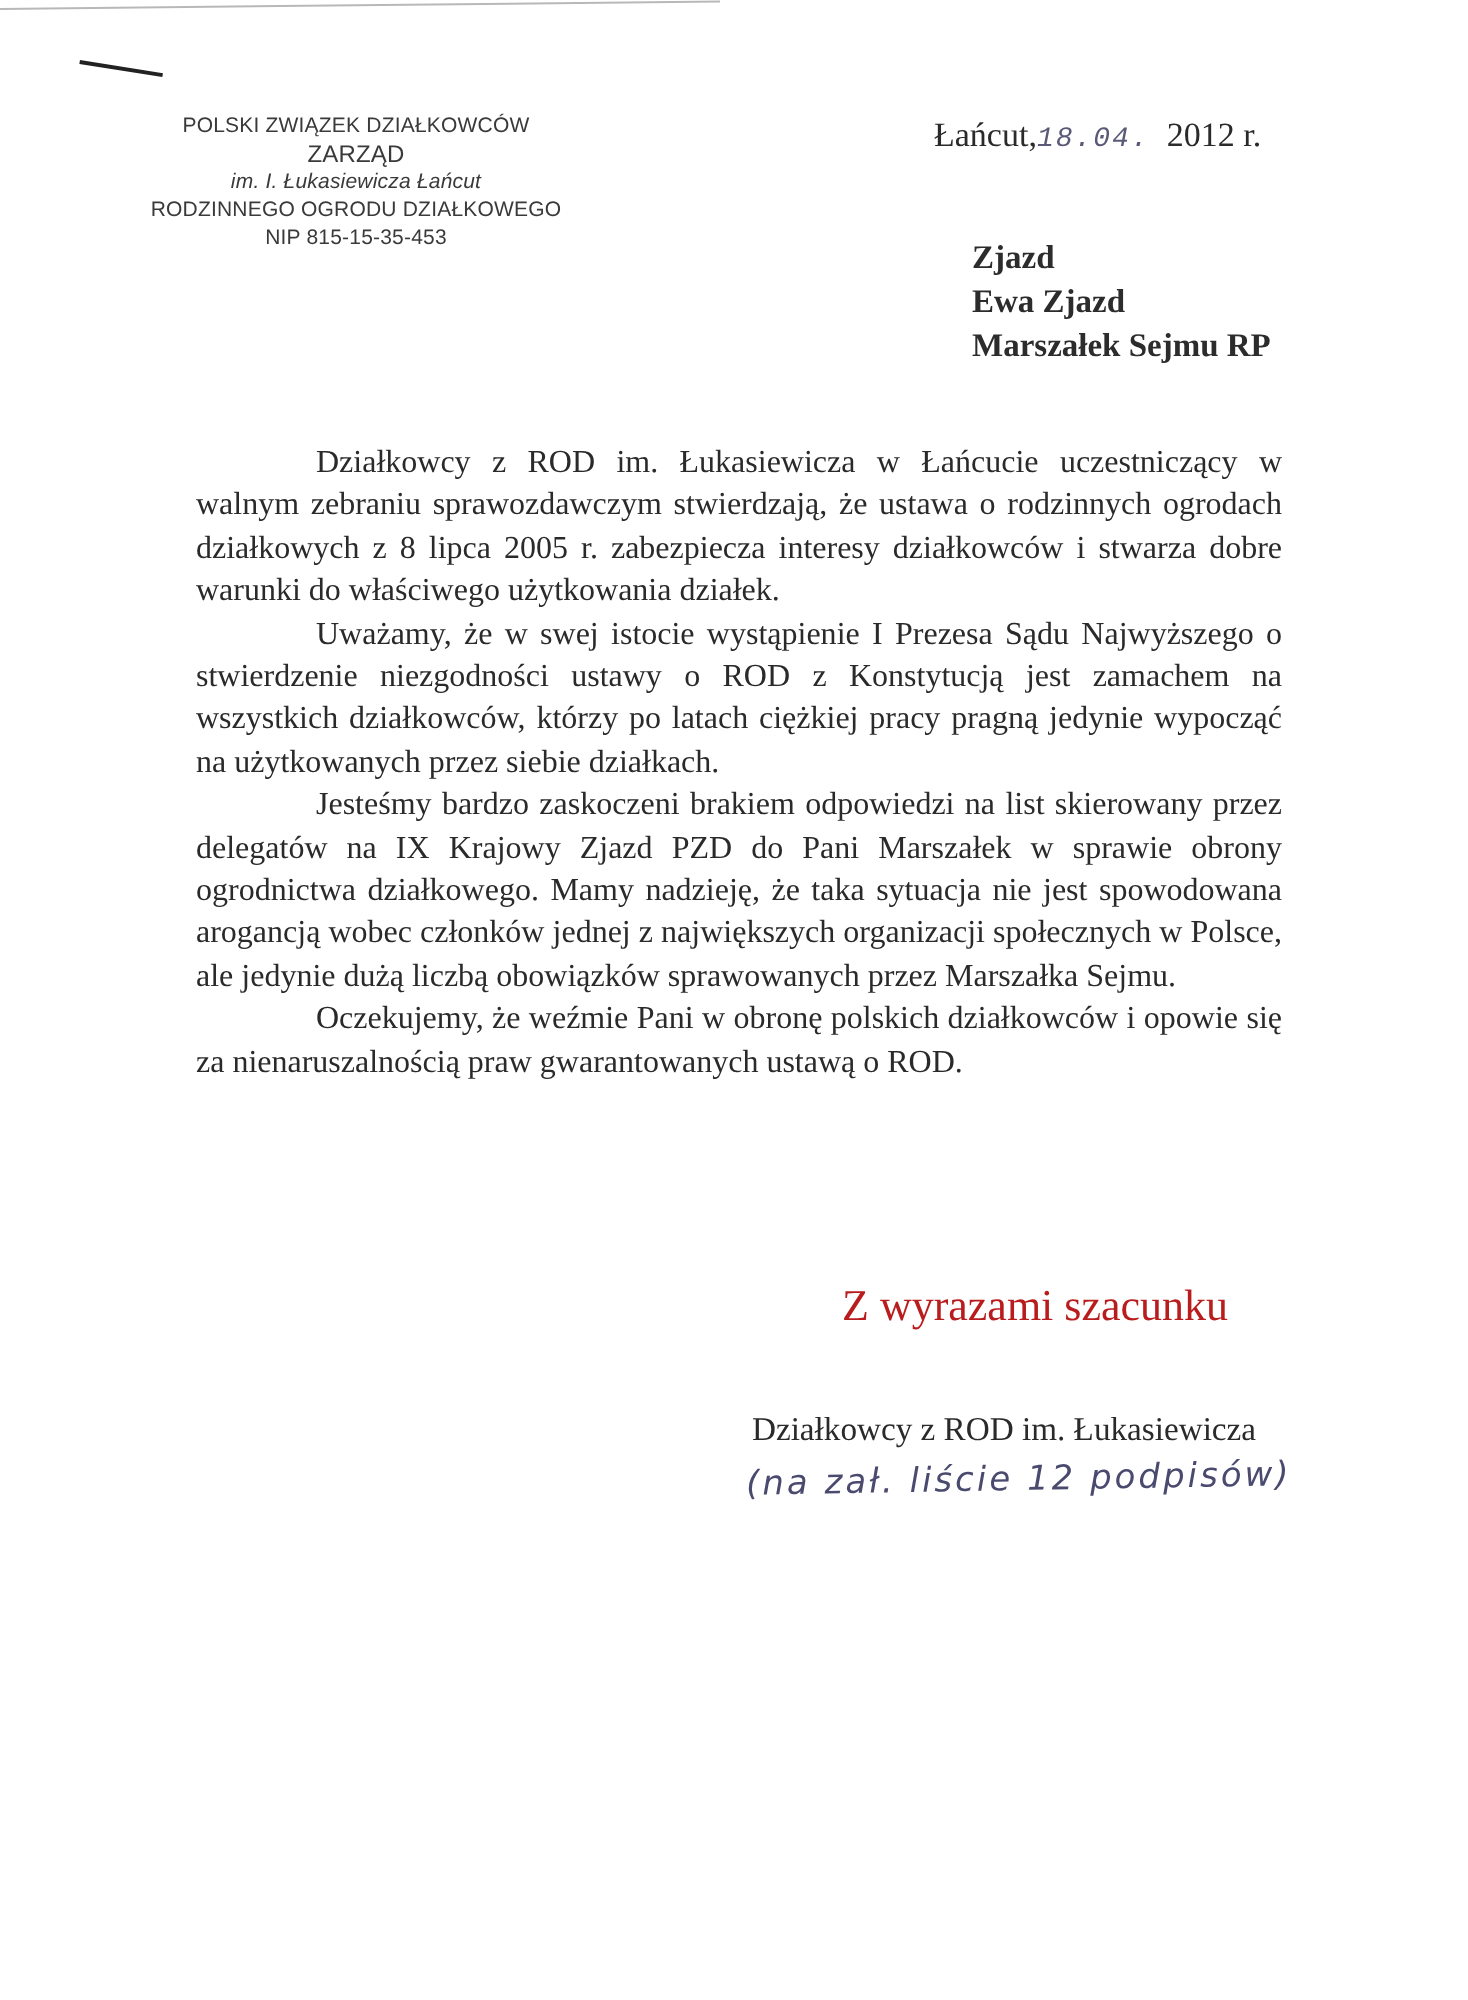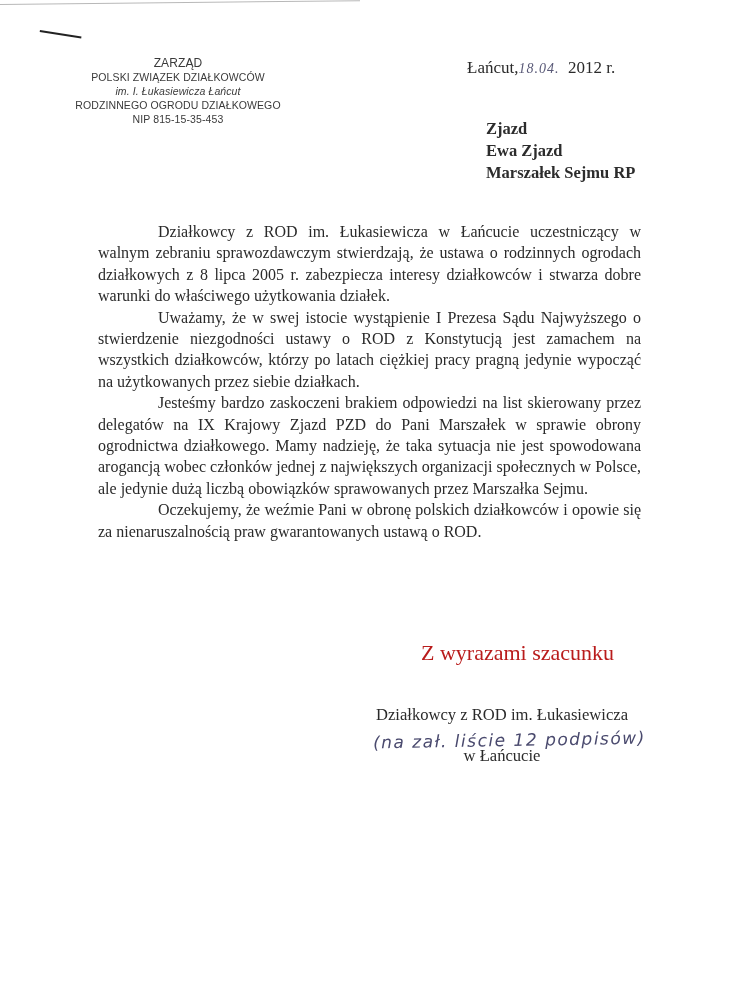--- a/index.html
+++ b/index.html
@@ -55,21 +55,21 @@
     .date-line {
       position: absolute;
       left: 467px;
       top: 58px;
       font-family: "Liberation Serif", serif;
       font-size: 17px;
       color: #2a2a2a;
       white-space: nowrap;
     }
     .handwrite {
-      font-family: Liberation Serif, serif;
+      font-family: Liberation Mono, monospace;
       font-style: italic;
       font-weight: 300;
       color: #5a5a78;
       font-size: 14px;
       letter-spacing: 1px;
     }
     
     .recipient {
       position: absolute;
       left: 486px;
@@ -132,22 +132,22 @@
       transform: rotate(-1deg);
     }
   </style>
 </head>
 <body>
 
 <div class="scan-edge"></div>
 <div class="pen-mark"></div>
 
 <div class="stamp">
+  <span class="s-line">POLSKI ZWIĄZEK DZIAŁKOWCÓW</span>
   <span class="s-line s-big">ZARZĄD</span>
-  <span class="s-line">POLSKI ZWIĄZEK DZIAŁKOWCÓW</span>
   <span class="s-line s-italic">im. I. Łukasiewicza Łańcut</span>
   <span class="s-line">RODZINNEGO OGRODU DZIAŁKOWEGO</span>
   <span class="s-line">NIP 815-15-35-453</span>
 </div>
 
 <div class="date-line">
   <span>Łańcut,</span><span class="handwrite">18.04.</span>&nbsp;&nbsp;<span>2012 r.</span>
 </div>
 
 <div class="recipient">
@@ -160,16 +160,15 @@
   <p>Działkowcy z ROD im. Łukasiewicza w Łańcucie uczestniczący w walnym zebraniu sprawozdawczym stwierdzają, że ustawa o rodzinnych ogrodach działkowych z 8 lipca 2005 r. zabezpiecza interesy działkowców i stwarza dobre warunki do właściwego użytkowania działek.</p>
   <p>Uważamy, że w swej istocie wystąpienie I Prezesa Sądu Najwyższego o stwierdzenie niezgodności ustawy o ROD z Konstytucją jest zamachem na wszystkich działkowców, którzy po latach ciężkiej pracy pragną jedynie wypocząć na użytkowanych przez siebie działkach.</p>
   <p>Jesteśmy bardzo zaskoczeni brakiem odpowiedzi na list skierowany przez delegatów na IX Krajowy Zjazd PZD do Pani Marszałek w sprawie obrony ogrodnictwa działkowego. Mamy nadzieję, że taka sytuacja nie jest spowodowana arogancją wobec członków jednej z największych organizacji społecznych w Polsce, ale jedynie dużą liczbą obowiązków sprawowanych przez Marszałka Sejmu.</p>
   <p>Oczekujemy, że weźmie Pani w obronę polskich działkowców i opowie się za nienaruszalnością praw gwarantowanych ustawą o ROD.</p>
 </div>
 
 <div class="closing">Z wyrazami szacunku</div>
 
 <div class="signature-block">
   <div>Działkowcy z ROD im. Łukasiewicza</div>
-  <div>w Łańcucie</div>
 </div>
 
 <div class="handwritten-note">(na zał. liście 12 podpisów)</div>
 
 </body></html>

